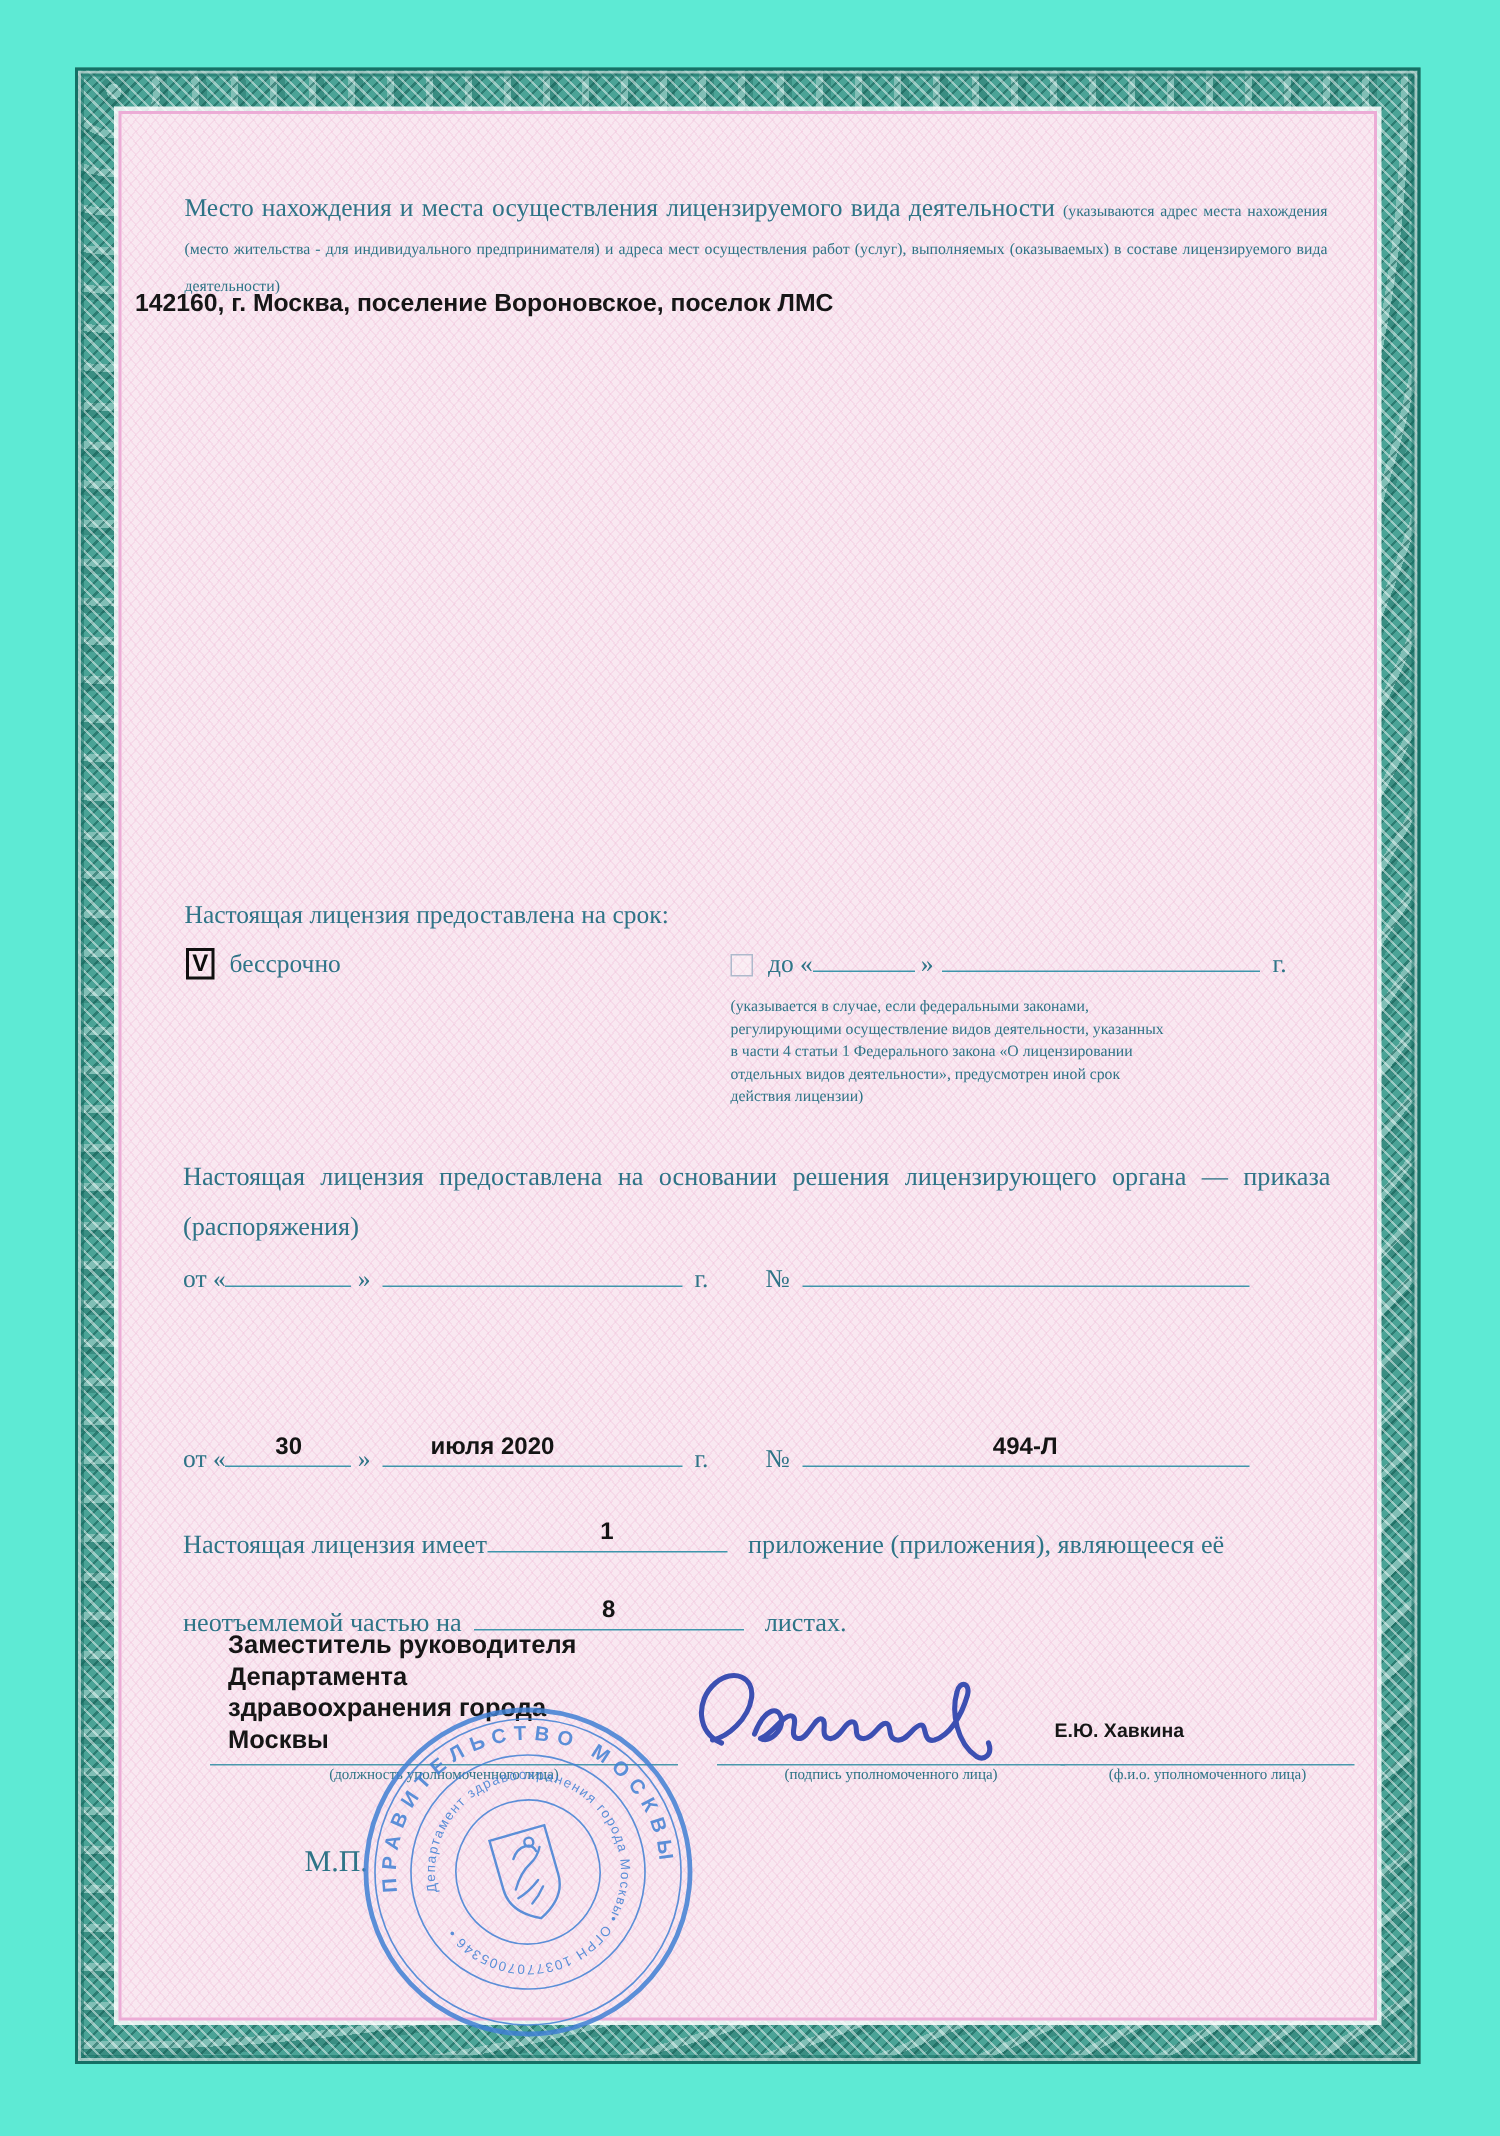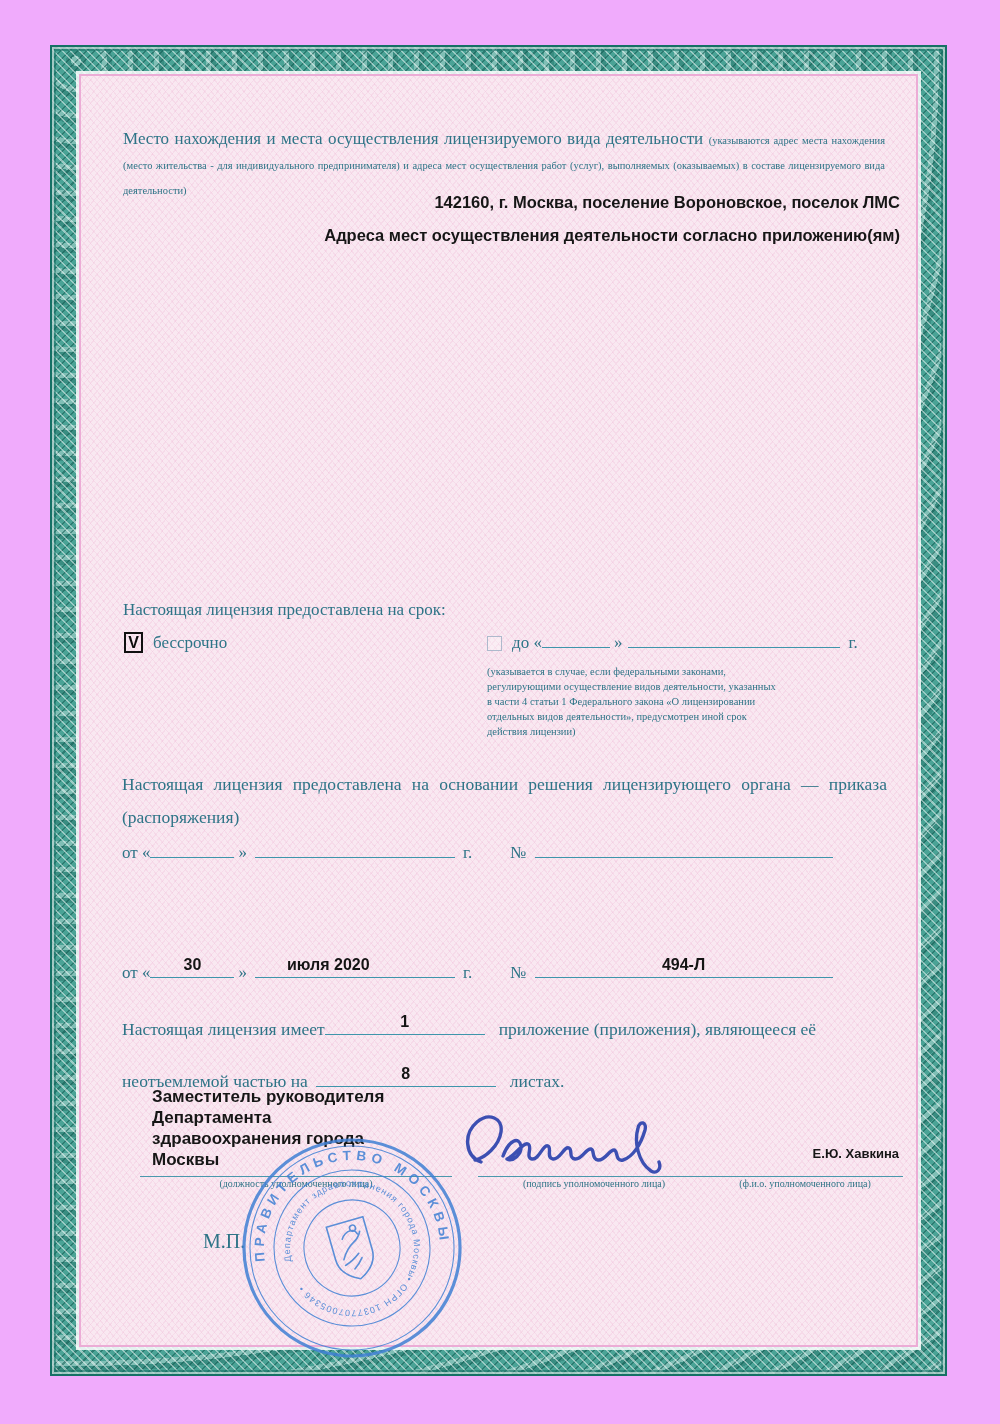--- a/index.html
+++ b/index.html
@@ -1,16 +1,16 @@
 <!DOCTYPE html>
 <html><head>
 <meta charset="utf-8">
 <style>
   html,body{margin:0;padding:0;background:#e8e8e8;}
-  .page{position:relative;width:1000px;height:1424px;background:#f0abfc;overflow:hidden;
+  .page{position:relative;width:1000px;height:1424px;background:#5eead4;overflow:hidden;
         font-family:"Liberation Serif", serif;}
   
   .page::before{content:"";position:absolute;inset:0;
      background:
        radial-gradient(circle at 18% 8%, rgba(240,170,190,.12) 0 40px, transparent 60px),
        radial-gradient(circle at 82% 90%, rgba(240,170,190,.10) 0 50px, transparent 80px);
   }
   
   .frame{position:absolute;left:50px;top:45px;width:893px;height:1327px;
      background-color:#4aa396;
@@ -28,21 +28,21 @@
        repeating-linear-gradient(50deg, rgba(236,170,205,.22) 0 1px, transparent 1px 5px),
        repeating-linear-gradient(-50deg, rgba(236,170,205,.22) 0 1px, transparent 1px 5px);
   }
   .content{position:absolute;inset:0;}
   
   .teal{color:#2e7487;}
   .serif-lg{font-size:17px;line-height:26px;}
   .fine{font-size:10.5px;line-height:15px;}
   .boldblk{font-family:"Liberation Sans", sans-serif;font-weight:bold;color:#161616;}
   .abs{position:absolute;}
-  .center{text-align:right;}
+  .center{text-align:left;}
   .just{text-align:justify;}
   
   .uline{display:inline-block;border-bottom:1.5px solid #3e95ab;position:relative;vertical-align:baseline;}
   .uline .val{position:absolute;left:0;right:0;top:-21px;text-align:center;
      font-family:"Liberation Sans", sans-serif;font-weight:bold;font-size:16px;color:#141414;white-space:nowrap;}
   .fillrow{display:flex;align-items:baseline;font-size:17px;color:#2e7487;}
   
   .cb-checked{display:inline-block;width:15px;height:17px;border:2px solid #101010;
      font-family:"Liberation Sans", sans-serif;font-weight:800;font-size:16px;color:#0b0b0b;
      text-align:center;line-height:17px;background:transparent;}
@@ -60,21 +60,20 @@
     <div class="paper"></div>
   </div>
 
   <div class="content">
 
     <div class="abs teal just" style="left:123px;top:126px;width:762px;line-height:25px;">
       <span style="font-size:17px;">Место нахождения и места осуществления лицензируемого вида деятельности </span><span class="fine">(указываются адрес места нахождения (место жительства - для индивидуального предпринимателя) и адреса мест осуществления работ (услуг), выполняемых (оказываемых) в составе лицензируемого вида деятельности)</span>
     </div>
 
     <div class="abs boldblk center" style="left:90px;top:193px;width:810px;font-size:16.5px;">142160, г. Москва, поселение Вороновское, поселок ЛМС</div>
-    <div class="abs boldblk center" style="left:90px;top:226px;width:810px;font-size:16.5px;">Адреса мест осуществления деятельности согласно приложению(ям)</div>
 
     <div class="abs teal" style="left:123px;top:600px;font-size:17px;">Настоящая лицензия предоставлена на срок:</div>
 
     <div class="abs" style="left:124px;top:632px;display:flex;align-items:center;gap:10px;">
       <span class="cb-checked">V</span>
       <span class="teal" style="font-size:17px;">бессрочно</span>
     </div>
 
     <div class="abs fillrow" style="left:487px;top:633px;">
       <span class="cb-empty" style="margin-right:10px;align-self:center;"></span>

